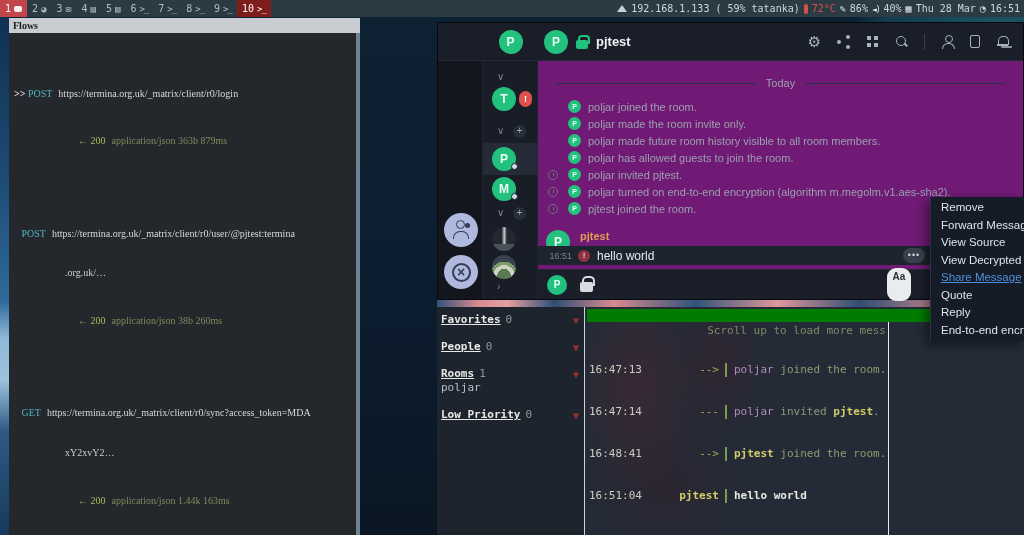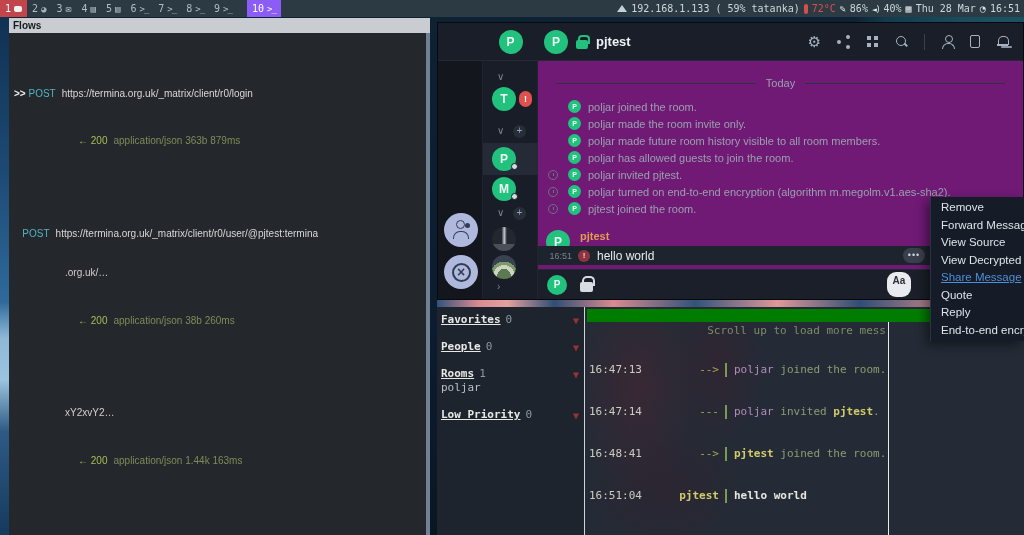--- a/index.html
+++ b/index.html
@@ -14,41 +14,41 @@
   .wall-left { position:absolute; left:0; top:17px; width:9px; height:518px;
     background:linear-gradient(180deg,#103152 0%,#1d4a74 30%,#2e6a9a 55%,#8fb8d8 62%,#9cc4e0 70%,#2e5a84 80%,#163a5e 100%); }
   .pink-band { position:absolute; left:437px; top:300px; width:587px; height:7px;
     background:linear-gradient(90deg,#31537a 0%,#d98b90 7%,#e5a0a0 12%,#2e4e74 20%,#d98b90 30%,#31537a 44%,#e0989a 58%,#2e4e74 72%,#d98b90 88%,#31537a 100%); }
 
   
   .taskbar { position:absolute; left:0; top:0; width:1024px; height:17px; background:#2c3b43;
     display:flex; align-items:center; font-family:"DejaVu Sans Mono",monospace; font-size:10px; color:#aebfc6; }
   .ws { display:flex; align-items:center; gap:3px; padding:0 5px; height:17px; }
   .ws-red { background:#c2454c; color:#fff; }
-  .ws-active { background:#8b5cf6; color:#fff;margin-left:10px; }
+  .ws-active { background:#7f1d1d; color:#fff; }
   .ws-icon { display:inline-block; }
   .icon-chat { width:8px; height:6px; background:#f2f2f2; border-radius:2px; position:relative; }
   .icon-chat::after { content:""; position:absolute; left:1px; bottom:-2px; border:2px solid transparent; border-top-color:#f2f2f2; }
   .icon-power::before { content:"◕"; color:#9fb3ba; font-size:9px; }
   .icon-mail::before { content:"✉"; color:#c3d0d5; font-size:10px; }
   .icon-book::before { content:"▤"; color:#b3c2c8; font-size:9px; }
   .icon-term { font-size:9px; letter-spacing:-1px; }
   .tb-status { margin-left:auto; display:flex; align-items:center; gap:4px; padding-right:4px; color:#cdd8db; }
   .si { display:inline-block; }
   .si-wifi { width:0; height:0; border-left:5px solid transparent; border-right:5px solid transparent; border-bottom:7px solid #bfd3da; }
   .si-temp { width:4px; height:10px; background:#d64f4f; border-radius:2px; }
   .t-red { color:#d64f4f; }
   .si-brush::before { content:"✎"; color:#e8eef0; font-size:10px; }
   .si-vol::before { content:"◄)"; color:#e8eef0; font-size:8px; letter-spacing:-1px; }
   .si-cal::before { content:"▦"; color:#dfe7ea; font-size:10px; }
   .si-clock::before { content:"◔"; color:#dfe7ea; font-size:10px; }
 
   
-  .flows { position:absolute; left:9px; top:18px; width:421px; height:517px; background:#24272c;
-    font-family:Liberation Sans, sans-serif; overflow:hidden; }
+  .flows { position:absolute; left:9px; top:18px; width:351px; height:517px; background:#24272c;
+    font-family:Liberation Serif, serif; overflow:hidden; }
   .flows-title { height:15px; background:#c9cdd2; color:#16191d; font-size:10px; font-weight:bold; line-height:15px; padding-left:4px; }
   .flows-scrollbar { position:absolute; right:0; top:15px; width:4px; height:502px; background:#8aa0b4; opacity:.75; }
   .flows-body { padding:1px 8px 0 5px; font-size:10px; line-height:13.2px; white-space:pre; }
   .fl1 .fmk { color:#ececec; font-weight:bold; }
   .fmethod { color:#4fb5c0; margin-right:6px; }
   .furl { color:#d8d8d8; }
   .fcont { padding-left:51px; color:#cfcfcf; }
   .fmeta { padding-left:64px;margin-top:8px; }
   .fok { color:#a6bf55; }
   .fmt { color:#7e8c58; margin-left:6px; }
@@ -122,21 +122,21 @@
   .msg-row { position:relative; margin-top:4px; height:19px; background:#1e242e; display:flex; align-items:center; }
   .msg-time { width:34px; text-align:right; color:#7b8290; font-size:9px; margin-right:6px; }
   .msg-err { width:12px; height:12px; border-radius:50%; background:#8e3440; color:#f3d6d6; font-size:8px; font-weight:bold; text-align:center; line-height:12px; margin-right:7px; }
   .msg-text { color:#e8ebef; font-size:12px; }
   .msg-dots { position:absolute; right:98px; top:2px; width:22px; height:15px; border-radius:8px; background:#39404d; color:#cfd5de; font-size:9px; letter-spacing:1px; text-align:center; line-height:14px; }
   .mg-composer { position:absolute; left:0; right:0; bottom:0; height:30px; background:#1a1f29; border-top:1px solid #242a35; display:flex; align-items:center; }
   .comp-av { width:20px; height:20px; font-size:10px; margin-left:9px; }
   .i-lock-w { width:13px; height:10px; background:#d7dce3; border-radius:2px; position:relative; margin:4px 0 0 13px; }
   .i-lock-w::before { content:""; position:absolute; left:2px; top:-6px; width:9px; height:8px; border:2px solid #d7dce3; border-bottom:none; border-radius:5px 5px 0 0; }
   .comp-ph { margin-left:13px; color:#5c6472; font-size:12px; }
-  .comp-fmt { position:absolute; right:112px; width:24px; height:25px; border-radius:9px; background:#e9ebee; color:#2a3038; font-size:10px; font-weight:bold; text-align:center; line-height:17px; }
+  .comp-fmt { position:absolute; right:112px; width:24px; height:33px; border-radius:9px; background:#e9ebee; color:#2a3038; font-size:10px; font-weight:bold; text-align:center; line-height:17px; }
 
   
   .ctx-menu { position:absolute; left:930px; top:149px; width:94px; height:144px; background:#151b27;
     border-left:1px solid #2a3344; box-shadow:-4px 4px 10px rgba(0,0,0,.45); padding-top:2px; z-index:5;margin-top:48px; }
   .ctx-item { height:17.5px; line-height:17.5px; padding-left:10px; color:#dfe3ea; font-size:11.5px; white-space:nowrap; overflow:hidden; }
   .ctx-item.hl { color:#4f8fd8; text-decoration:underline; }
 
   
   .gomuks { position:absolute; left:437px; top:307px; width:587px; height:228px; background:#232a35;
     font-family:"DejaVu Sans Mono",monospace; display:flex; overflow:hidden; }
@@ -240,20 +240,21 @@
       <div>
         <div class="fl1"><span class="fmk">&gt;&gt; </span><span class="fmethod">POST</span><span class="furl">https://termina.org.uk/_matrix/client/r0/login</span></div>
         <div class="fmeta"><span class="fok">← 200</span><span class="fmt">application/json 363b 879ms</span></div>
       </div>
       <div>
         <div class="fl1"><span class="fmk">   </span><span class="fmethod">POST</span><span class="furl">https://termina.org.uk/_matrix/client/r0/user/@pjtest:termina</span></div>
         <div class="fcont">.org.uk/…</div>
         <div class="fmeta"><span class="fok">← 200</span><span class="fmt">application/json 38b 260ms</span></div>
       </div>
       <div>
+        <div class="fl1"><span class="fmk">   </span><span class="fmethod">GET</span><span class="furl">https://termina.org.uk/_matrix/client/r0/sync?access_token=MDA</span></div>
         <div class="fcont">xY2xvY2…</div>
         <div class="fmeta"><span class="fok">← 200</span><span class="fmt">application/json 1.44k 163ms</span></div>
       </div>
       
       
       
       
       
       
       

